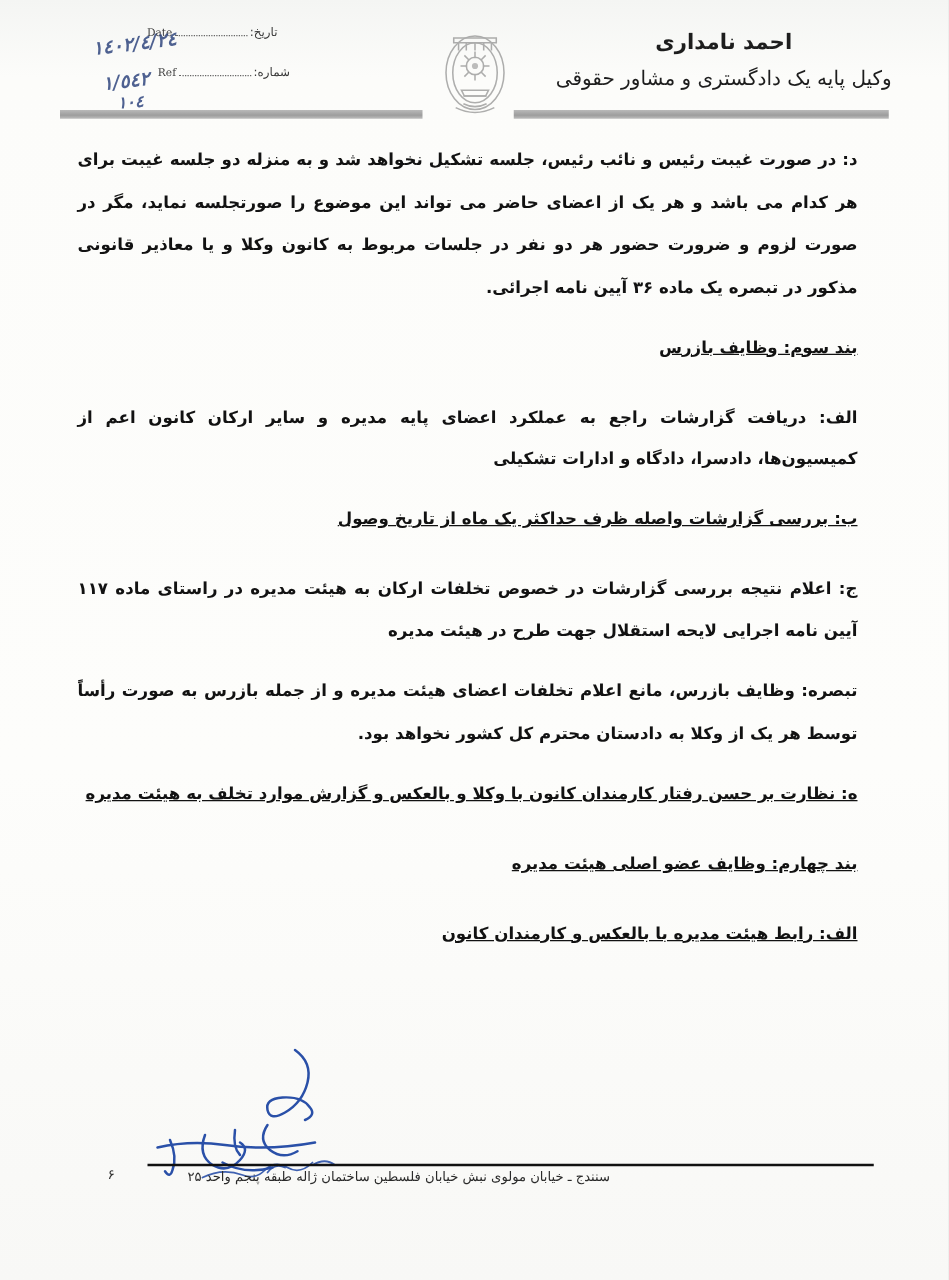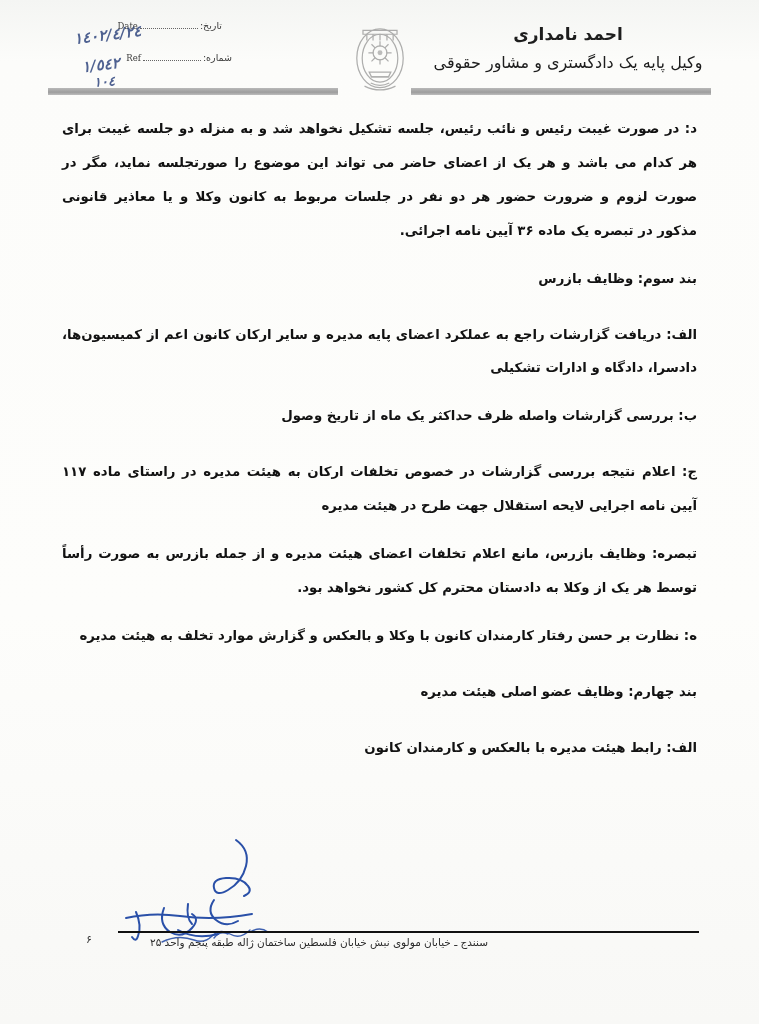--- a/index.html
+++ b/index.html
@@ -69,21 +69,21 @@
     opacity: .85;
     white-space: nowrap;
   }
   .hand-date { top: 14px; left: 26px; font-size: 15px; }
   .hand-ref  { top: 44px; left: 34px; font-size: 15px; }
   .hand-ref2 { top: 62px; left: 46px; font-size: 13px; transform: rotate(-4deg); }
 
   .firm {
     position: absolute;
     top: 22px;
-    right: 41px;
+    right: 30px;
     text-align: center;
     width: 300px;
     color: #1d1d1d;
   }
   .firm-name {
     font-size: 17px;
     font-weight: bold;
     letter-spacing: .5px;
     line-height: 1.5;
   }
@@ -120,26 +120,27 @@
     left: 62px;
     direction: rtl;
     text-align: justify;
     text-align-last: right;
   }
   .para {
     font-size: 13.3px;
     line-height: 2.55;
     color: #121212;
     font-weight: bold;
-    margin: 0 0 14px 0;
+    margin: 0 11px 14px 0;
     letter-spacing: 0;
   }
   .para.single {
     text-align: center;
     margin-bottom: 22px;
+    text-decoration: underline;
   }
   .p-heading { margin-bottom: 24px; }
 
   
   .signature {
     position: absolute;
     left: 118px;
     top: 838px;
     width: 230px;
     height: 120px;

